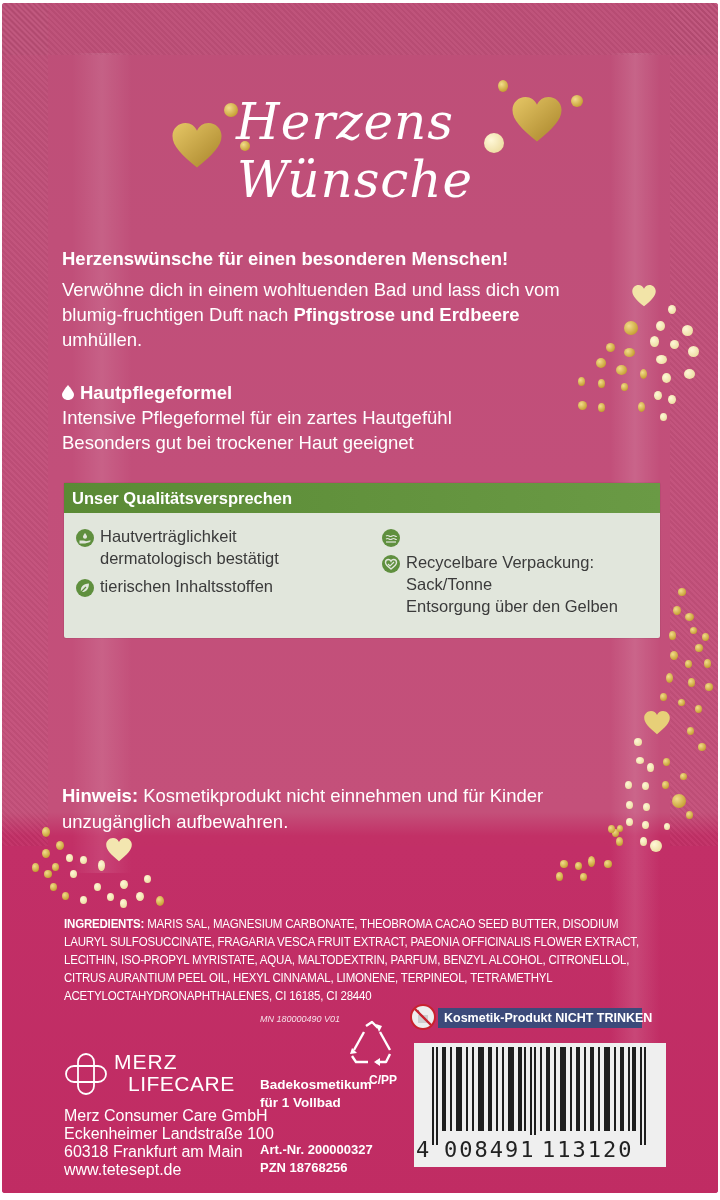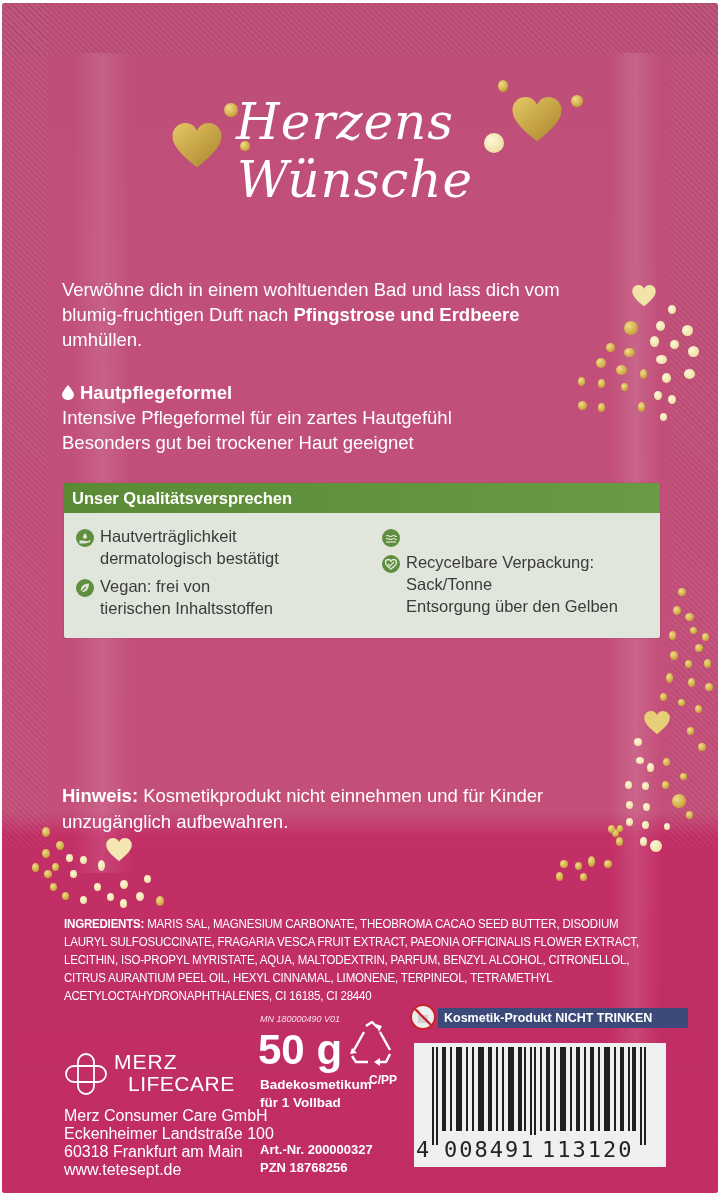--- a/index.html
+++ b/index.html
@@ -46,21 +46,21 @@
     .q-icon svg { width: 18px; height: 18px; display: block; }
 
     .ingredients { position: absolute; left: 62px; top: 912px; width: 600px; color: #fff;
       font-family: "Liberation Sans", sans-serif; font-size: 12.5px; line-height: 18px; letter-spacing: -0.2px;
       transform: scaleX(0.92); transform-origin: left top; width: 652px; }
     .ingredients b { font-weight: bold; }
 
     .warn { position: absolute; left: 408px; top: 1001px; width: 254px; height: 26px; }
     .warn-icon { position: absolute; left: 0; top: 0; width: 26px; height: 26px; border-radius: 50%;
       background: #eeeeee; border: 2px solid #c8222e; box-sizing: border-box; }
-    .warn-label { position: absolute; left: 28px; top: 4px; height: 20px; width: 250px; background: #3c4a7a;
+    .warn-label { position: absolute; left: 28px; top: 4px; height: 20px; width: 204px; background: #3c4a7a;
       color: #fff; font-size: 12.5px; font-weight: bold; line-height: 20px; padding-left: 6px; box-sizing: border-box;
       white-space: nowrap; transform-origin: left; }
 
     .logo { position: absolute; left: 62px; top: 1047px; width: 170px; height: 50px; }
     .logo-name1 { position: absolute; left: 50px; top: 0; color: #fff; font-weight: normal; font-size: 21px; line-height: 24px; letter-spacing: 1px; }
     .logo-name2 { position: absolute; left: 64px; top: 22px; color: #fff; font-size: 21px; line-height: 24px; letter-spacing: 0.5px; }
 
     .address { position: absolute; left: 62px; top: 1104px; color: #fff; font-size: 16px; line-height: 18px; }
     .mn { position: absolute; left: 258px; top: 1011px; color: #fff; font-size: 9px; font-style: italic; opacity: 0.85; }
     .weight { position: absolute; left: 256px; top: 1024px; color: #fff; font-size: 42px; font-weight: bold; line-height: 46px; }
@@ -217,20 +217,21 @@
   <div class="dot cream" style="left:105px;top:890px;width:7px;height:8px;"></div>
   <div class="dot cream" style="left:134px;top:889px;width:8px;height:9px;"></div>
   <div class="dot cream" style="left:118px;top:896px;width:7px;height:9px;"></div>
   <div class="dot gold" style="left:154px;top:893px;width:8px;height:10px;"></div>
 
   <div class="title">
     <span class="l1">Herzens</span>
     <span class="l2">Wünsche</span>
   </div>
 
+  <div class="text" style="left:60px;top:243px;font-weight:bold;">Herzenswünsche für einen besonderen Menschen!</div>
   <div class="text" style="left:60px;top:274px;width:520px;"><span>Verwöhne dich in einem wohltuenden Bad und lass dich vom blumig-fruchtigen Duft nach </span><b>Pfingstrose und Erdbeere</b><span> umhüllen.</span></div>
 
   <div class="text" style="left:60px;top:377px;font-weight:bold;">
     <span style="display:inline-block;width:12px;height:15px;vertical-align:-1px;margin-right:6px;">
       <svg viewBox="0 0 12 15" width="12" height="15">
           <path d="M6 0 C6 0 0 7 0 9.5 C0 12.8 2.7 15 6 15 C9.3 15 12 12.8 12 9.5 C12 7 6 0 6 0Z" fill="#ffffff"></path>
         </svg>
     </span><span>Hautpflegeformel</span>
   </div>
   <div class="text" style="left:60px;top:402px;">Intensive Pflegeformel für ein zartes Hautgefühl</div>
@@ -250,21 +251,20 @@
       <div>dermatologisch bestätigt</div>
     </div>
 
     <div class="q-icon" style="left:12px;top:96px;">
       <svg viewBox="0 0 18 18">
           <path d="M5 13 C4 8 7 5 13 4.5 C13 10 10 13.5 5 13Z" fill="#e1e6dc"></path>
           <path d="M5 13 L10 8" stroke="#5f8f3e" stroke-width="1.2"></path>
         </svg>
     </div>
     <div class="q-item" style="left:36px;top:92px;">
-      <div>Vegan: frei von</div>
       <div>tierischen Inhaltsstoffen</div>
     </div>
 
     <div class="q-icon" style="left:318px;top:46px;">
       <svg viewBox="0 0 18 18">
           <path d="M4 7 Q5.5 6 7 7 T10 7 T13 7 T14.5 7" stroke="#e1e6dc" stroke-width="1.2" fill="none"></path>
           <path d="M4 10 Q5.5 9 7 10 T10 10 T13 10 T14.5 10" stroke="#e1e6dc" stroke-width="1.2" fill="none"></path>
           <path d="M4 13 L14 13" stroke="#e1e6dc" stroke-width="1.2"></path>
         </svg>
     </div>
@@ -310,21 +310,20 @@
   </div>
 
   <div class="address">
     <div>Merz Consumer Care GmbH</div>
     <div>Eckenheimer Landstraße 100</div>
     <div>60318 Frankfurt am Main</div>
     <div>www.tetesept.de</div>
   </div>
 
   <div class="mn">MN 180000490  V01</div>
-  <div class="weight">50 g</div>
   <div class="weight-desc">
     <div>Badekosmetikum</div>
     <div>für 1 Vollbad</div>
   </div>
   <div class="artnr">
     <div>Art.-Nr. 200000327</div>
     <div>PZN 18768256</div>
   </div>
 
   <div class="recycle">

